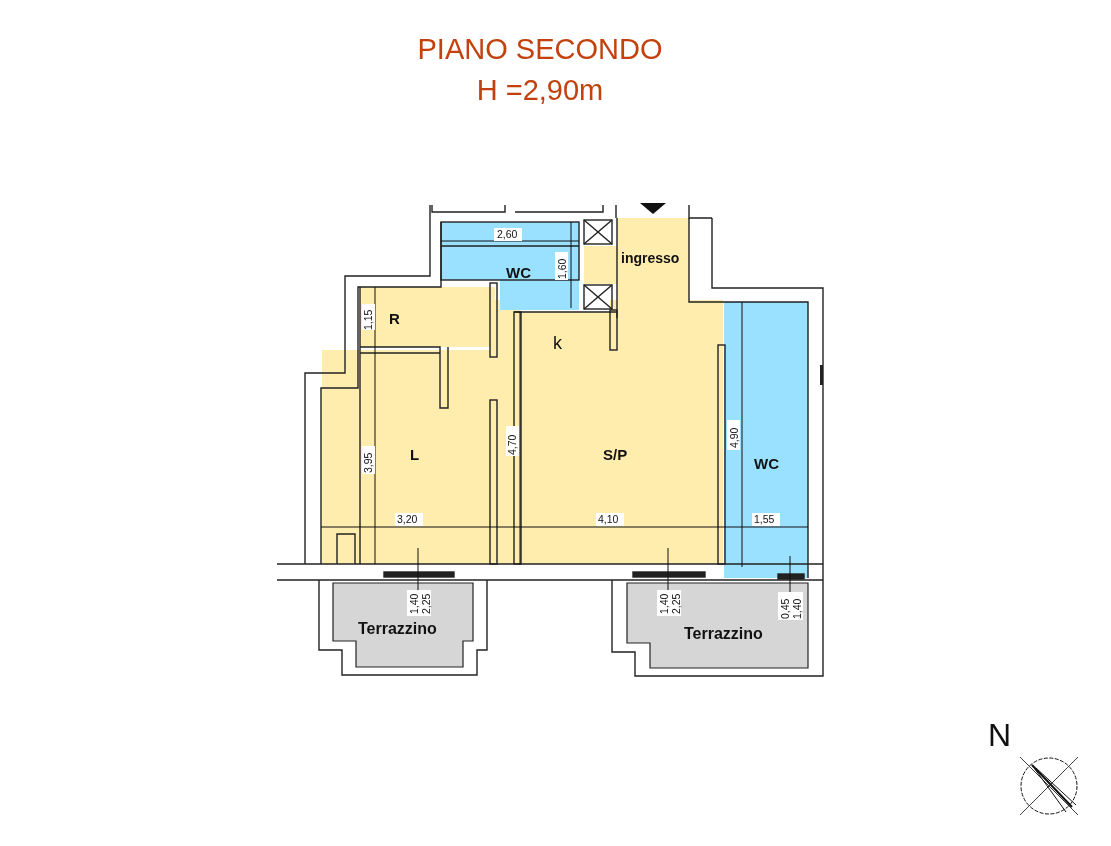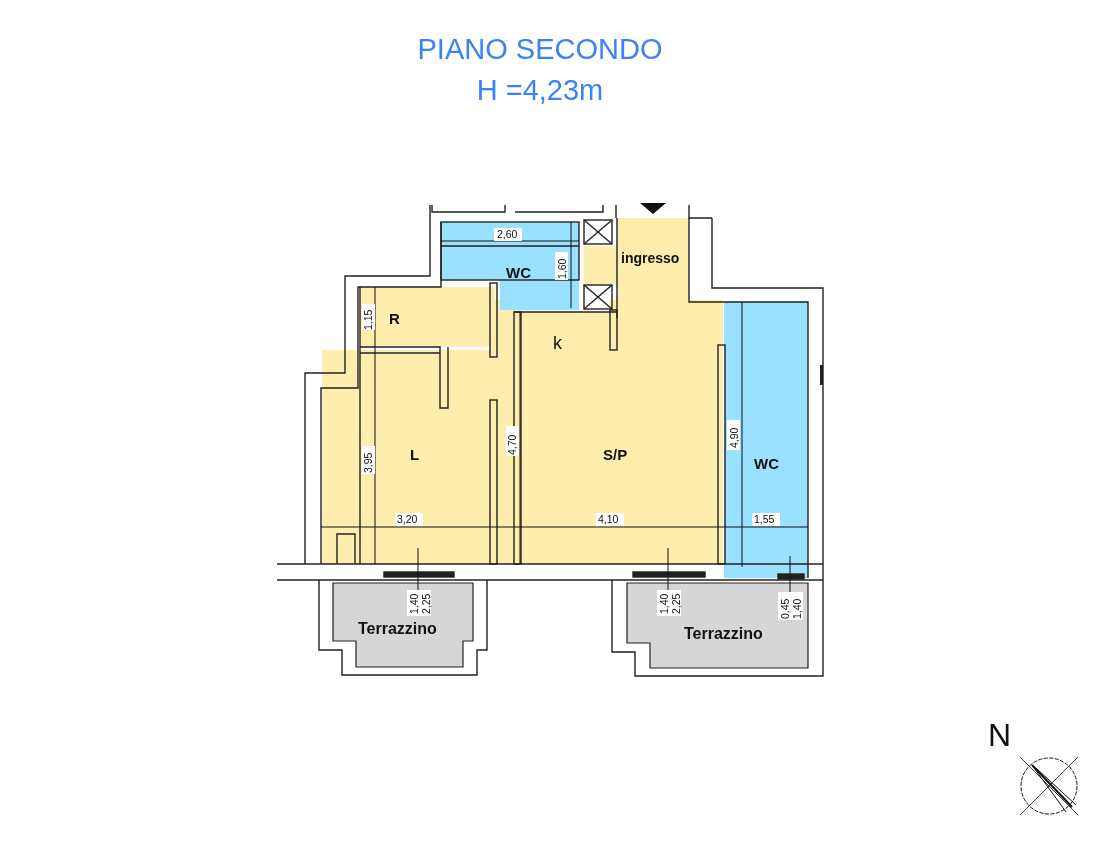--- a/index.html
+++ b/index.html
@@ -1,29 +1,29 @@
 <!DOCTYPE html>
 <html><head>
 <meta charset="utf-8">
 <style>
   html, body { margin: 0; padding: 0; background: #ffffff; }
   body { width: 1111px; height: 846px; position: relative; overflow: hidden; font-family: "Liberation Sans", sans-serif; }
-  .title { position: absolute; left: 0; width: 1080px; text-align: center; color: #3b82f6; font-size: 29px; font-family: "Liberation Sans", sans-serif; }
+  .title { position: absolute; left: 0; width: 1080px; text-align: center; color: #c2410c; font-size: 29px; font-family: "Liberation Sans", sans-serif; }
   #t1 { top: 33px; }
   #t2 { top: 74px; }
   svg { position: absolute; left: 0; top: 0; }
   .lbl { font-family: "Liberation Sans", sans-serif; font-weight: bold; fill: #111; }
   .dim { font-family: "Liberation Sans", sans-serif; font-size: 10.5px; fill: #111; }
   .north { position: absolute; left: 988px; top: 717px; font-size: 32px; color: #111; font-family: "Liberation Sans", sans-serif; }
 </style>
 </head>
 <body>
 
 <div class="title" id="t1">PIANO SECONDO</div>
-<div class="title" id="t2">H =4,23m</div>
+<div class="title" id="t2">H =2,90m</div>
 
 <svg width="1111" height="846" viewBox="0 0 1111 846">
 
   <g fill="#FFEDAE">
 
     <rect x="617" y="218" width="72" height="100"></rect>
 
     <rect x="584" y="246" width="34" height="38"></rect>
 
     <rect x="360" y="287" width="135" height="60"></rect>

